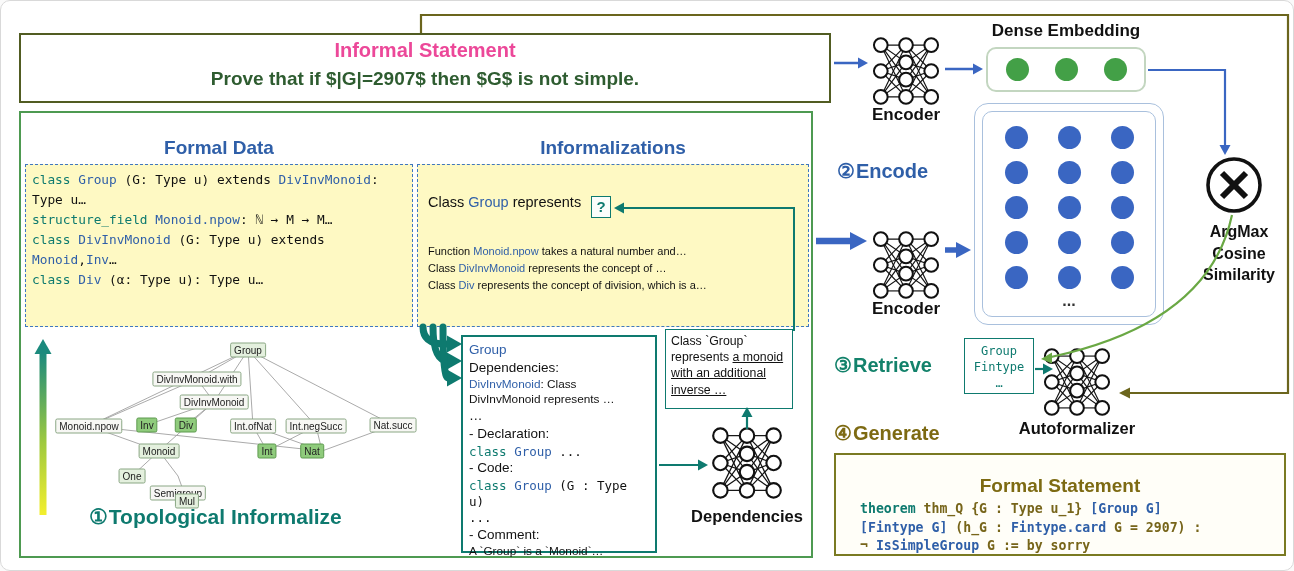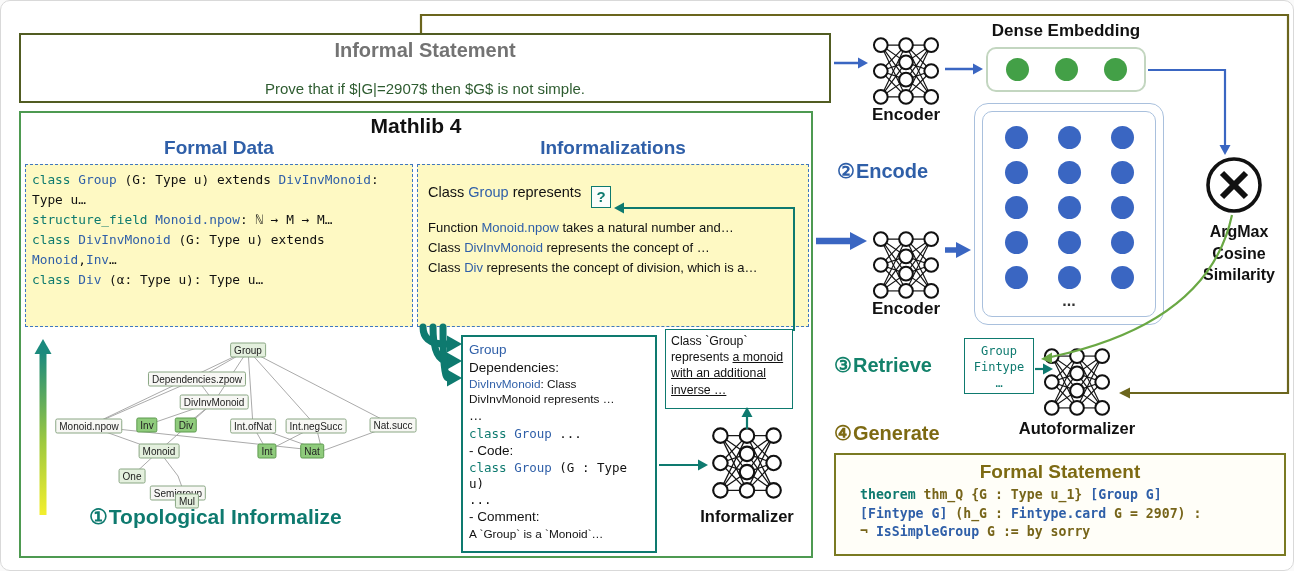--- a/index.html
+++ b/index.html
@@ -2,41 +2,41 @@
 <html><head>
 <meta charset="utf-8">
 <style>
   *{margin:0;padding:0;box-sizing:border-box}
   html,body{background:#fafafa}
   body{font-family:"Liberation Sans",sans-serif}
   .frame{position:relative;width:1294px;height:571px;background:#fff;border:1px solid #d9d9d9;border-radius:10px;overflow:hidden}
   .overlay{position:absolute;left:0;top:0;width:1294px;height:571px;pointer-events:none;z-index:6}
 
   .informal-box{position:absolute;left:18px;top:32px;width:812px;height:70px;border:2.5px solid #515c22;background:#fff;text-align:center;z-index:2}
-  .informal-title{font-size:20px;font-weight:bold;color:#737373;margin-top:4px}
-  .informal-body{font-size:15px;font-weight:normal;color:#2e5c30;margin-top:18px}
+  .informal-title{font-size:20px;font-weight:bold;color:#ec4899;margin-top:4px}
+  .informal-body{font-size:19px;font-weight:bold;color:#2e5c30;margin-top:6px}
 
   .mathlib-box{position:absolute;left:18px;top:110px;width:794px;height:447px;border:2.5px solid #4e9a51;background:#fff;z-index:1}
   .mathlib-title{position:absolute;left:18px;top:113px;width:794px;text-align:center;font-size:21px;font-weight:bold;color:#111;z-index:2}
   .col-heading{position:absolute;top:136px;text-align:center;font-size:19px;font-weight:bold;color:#2f5fa8;z-index:2}
 
   .dashed-box{position:absolute;top:163px;height:163px;border:1.6px dashed #3f77c0;background:#fef9c3;z-index:2}
   #formal-box{left:24px;width:388px;padding:5px 6px}
   #informalizations-box{left:416px;width:392px;padding:4px 10px}
 
   .code{font-family:"DejaVu Sans Mono","DejaVu Sans",monospace;font-size:12.8px;line-height:1.57;color:#111}
   .code-line{white-space:nowrap}
   .tok-kw{color:#0e7a6f}
   .tok-blue{color:#2f5fa8}
   .tok-plain{color:#111}
   .tok-olive{color:#77651a}
 
-  .inf-line1{margin-top:15px;font-size:14.5px;color:#111}
+  .inf-line1{margin-top:25px;font-size:14.5px;color:#111}
   .qbox{display:inline-block;width:20px;height:22px;border:1.6px solid #0e7a6f;color:#0e7a6f;font-weight:bold;text-align:center;line-height:20px;font-size:15px;margin-left:6px;vertical-align:-5px;background:#fbfdfb}
-  .inf-items{margin-top:10px;font-size:13px;line-height:1.55;color:#111}
+  .inf-items{margin-top:25px;font-size:11px;line-height:1.55;color:#111}
 
   .graph{position:absolute;left:30px;top:336px;width:410px;height:186px;z-index:2}
   .graph svg{position:absolute;left:0;top:0}
   .node{position:absolute;transform:translate(-50%,-50%);font-size:10px;border:1px solid #8aa784;padding:0 3px;line-height:13px;background:#fff;color:#222;white-space:nowrap;border-radius:2px;z-index:2}
   .node.light{background:#e4f0de}
   .node.dark{background:#8fcb7c;border-color:#5d9a4e}
   .node.plain{background:#f7f7f4}
 
   .step{position:absolute;font-weight:bold;font-size:20px;z-index:4;white-space:nowrap}
   .stepnum{margin-right:1px}
@@ -68,21 +68,21 @@
   .group-box{position:absolute;left:460px;top:334px;width:196px;height:218px;border:2px solid #0e7a6f;background:#fff;z-index:3;padding:5px 6px;font-size:13.5px;color:#111;line-height:1.24}
   .group-box .mono{font-family:"DejaVu Sans Mono","DejaVu Sans",monospace;font-size:12.5px}
   .group-box .sm{font-size:11.8px;line-height:1.27}
   .gb-line{margin-bottom:1px}
 
   .output-box{position:absolute;left:664px;top:328px;width:128px;height:80px;border:1.6px solid #0e7a6f;background:#fff;z-index:3;font-size:12.3px;line-height:1.32;padding:3px 5px;color:#111}
 
   .retrieve-box{position:absolute;left:963px;top:337px;width:70px;height:56px;border:1.6px solid #0e7a6f;background:#fff;z-index:3;font-family:"DejaVu Sans Mono","DejaVu Sans",monospace;font-size:12px;color:#0e7a6f;text-align:center;padding-top:4px;line-height:1.35}
 
   .formal-stmt{position:absolute;left:833px;top:452px;width:452px;height:103px;border:2px solid #7a7a22;background:#fffef8;z-index:3}
-  .fs-title{text-align:center;font-size:19px;font-weight:bold;color:#7d6a12;margin-top:6px}
+  .fs-title{text-align:center;font-size:19px;font-weight:bold;color:#7d6a12;margin-top:20px}
   .fs-code{font-family:"DejaVu Sans Mono","DejaVu Sans",monospace;font-size:13.2px;font-weight:bold;line-height:1.42;padding:3px 24px;color:#77651a}
 </style>
 </head>
 <body>
 
 <div class="frame">
 
   <svg class="overlay" viewBox="0 0 1294 571">
 
     <path d="M 420 32 L 420 14 L 1287 14 L 1287 392 L 1128 392" fill="none" stroke="#6b651d" stroke-width="2.2"></path>
@@ -125,21 +125,20 @@
     <line x1="1034" y1="368" x2="1044" y2="368" stroke="#0e7a6f" stroke-width="2.2"></line>
     <polygon points="1052,368 1042,362.5 1042,373.5" fill="#0e7a6f"></polygon>
   </svg>
 
   <div class="informal-box">
     <div class="informal-title">Informal Statement</div>
     <div class="informal-body">Prove that if $|G|=2907$ then $G$ is not simple.</div>
   </div>
 
   <div class="mathlib-box"></div>
-  <div class="mathlib-title">Mathlib 4</div>
   <div class="col-heading" style="left:24px;width:388px">Formal Data</div>
   <div class="col-heading" style="left:416px;width:392px">Informalizations</div>
 
   <div class="dashed-box" id="formal-box">
     <div class="code">
         <div class="code-line"><span class="tok-kw">class </span><span class="tok-blue">Group </span><span class="tok-plain">(G: Type u) extends </span><span class="tok-blue">DivInvMonoid</span><span class="tok-plain">:</span></div>
         <div class="code-line"><span class="tok-plain">Type u…</span></div>
         <div class="code-line"><span class="tok-kw">structure_field </span><span class="tok-blue">Monoid.npow</span><span class="tok-plain">: ℕ → M → M…</span></div>
         <div class="code-line"><span class="tok-kw">class </span><span class="tok-blue">DivInvMonoid </span><span class="tok-plain">(G: Type u) extends</span></div>
         <div class="code-line"><span class="tok-blue">Monoid</span><span class="tok-plain">,</span><span class="tok-blue">Inv</span><span class="tok-plain">…</span></div>
@@ -189,21 +188,21 @@
         <line x1="128" y1="114" x2="101" y2="139"></line>
           <line x1="128" y1="114" x2="147" y2="139"></line>
         <line x1="147" y1="139" x2="156" y2="164"></line>
       </g>
       <g>
         <polygon points="12,2 3.5,17 20.5,17" fill="#1b8a7d"></polygon>
         <rect x="8.5" y="16" width="7" height="162" fill="url(#tg)"></rect>
       </g>
     </svg>
     <div class="node light" style="left:217px;top:13px">Group</div>
-    <div class="node plain" style="left:166px;top:42px">Dependencies.zpow</div>
+    <div class="node plain" style="left:166px;top:42px">DivInvMonoid.with</div>
     <div class="node plain" style="left:183px;top:65px">DivInvMonoid</div>
     <div class="node plain" style="left:58px;top:89px">Monoid.npow</div>
     <div class="node dark" style="left:116px;top:88px">Inv</div>
     <div class="node dark" style="left:155px;top:88px">Div</div>
     <div class="node plain" style="left:222px;top:89px">Int.ofNat</div>
     <div class="node plain" style="left:285px;top:89px">Int.negSucc</div>
     <div class="node plain" style="left:362px;top:88px">Nat.succ</div>
     <div class="node light" style="left:128px;top:114px">Monoid</div>
     <div class="node dark" style="left:236px;top:114px">Int</div>
     <div class="node dark" style="left:281px;top:114px">Nat</div>
@@ -223,20 +222,21 @@
   </div>
   <div class="step" id="step4">
     <span class="stepnum">④</span><span>Generate</span>
   </div>
 
   <div class="group-box">
     <div class="gb-line"><span class="tok-blue">Group</span></div>
     <div class="gb-line"><span class="tok-plain">Dependencies:</span></div>
     <div class="gb-line sm"><span class="tok-blue">DivInvMonoid</span><span class="tok-plain">: Class DivInvMonoid represents …</span></div>
     <div class="gb-line"><span class="tok-plain">…</span></div>
+    <div class="gb-line"><span class="tok-plain">- Declaration:</span></div>
     <div class="gb-line mono"><span class="tok-kw">class </span><span class="tok-blue">Group </span><span class="tok-plain">...</span></div>
     <div class="gb-line"><span class="tok-plain">- Code:</span></div>
     <div class="gb-line mono"><span class="tok-kw">class </span><span class="tok-blue">Group </span><span class="tok-plain">(G : Type u)</span></div>
     <div class="gb-line mono"><span class="tok-plain">...</span></div>
     <div class="gb-line"><span class="tok-plain">- Comment:</span></div>
     <div class="gb-line sm"><span class="tok-plain">A `Group` is a `Monoid`…</span></div>
   </div>
 
   <div class="output-box">
     <span>Class `Group` represents </span><u>a monoid with an additional inverse …</u>
@@ -271,21 +271,21 @@
         <circle cx="15" cy="50" r="9.5" fill="#fff" stroke="#111" stroke-width="2.8"></circle>
         <circle cx="15" cy="86" r="9.5" fill="#fff" stroke="#111" stroke-width="2.8"></circle>
         <circle cx="50" cy="14" r="9.5" fill="#fff" stroke="#111" stroke-width="2.8"></circle>
         <circle cx="50" cy="38" r="9.5" fill="#fff" stroke="#111" stroke-width="2.8"></circle>
         <circle cx="50" cy="62" r="9.5" fill="#fff" stroke="#111" stroke-width="2.8"></circle>
         <circle cx="50" cy="86" r="9.5" fill="#fff" stroke="#111" stroke-width="2.8"></circle>
         <circle cx="85" cy="14" r="9.5" fill="#fff" stroke="#111" stroke-width="2.8"></circle>
         <circle cx="85" cy="50" r="9.5" fill="#fff" stroke="#111" stroke-width="2.8"></circle>
         <circle cx="85" cy="86" r="9.5" fill="#fff" stroke="#111" stroke-width="2.8"></circle>
       </svg></div>
-  <div class="nn-label" id="informalizer-label">Informalizer</div>
+  <div class="nn-label" id="informalizer-label">Dependencies</div>
 
   <div class="nn" style="left:869px;top:34px;width:72px;height:72px"><svg viewBox="0 0 100 100" width="100%" height="100%">
         <line x1="15" y1="14" x2="50" y2="14" stroke="#111" stroke-width="1.6"></line>
         <line x1="15" y1="14" x2="50" y2="38" stroke="#111" stroke-width="1.6"></line>
         <line x1="15" y1="14" x2="50" y2="62" stroke="#111" stroke-width="1.6"></line>
         <line x1="15" y1="14" x2="50" y2="86" stroke="#111" stroke-width="1.6"></line>
         <line x1="15" y1="50" x2="50" y2="14" stroke="#111" stroke-width="1.6"></line>
         <line x1="15" y1="50" x2="50" y2="38" stroke="#111" stroke-width="1.6"></line>
         <line x1="15" y1="50" x2="50" y2="62" stroke="#111" stroke-width="1.6"></line>
         <line x1="15" y1="50" x2="50" y2="86" stroke="#111" stroke-width="1.6"></line>

